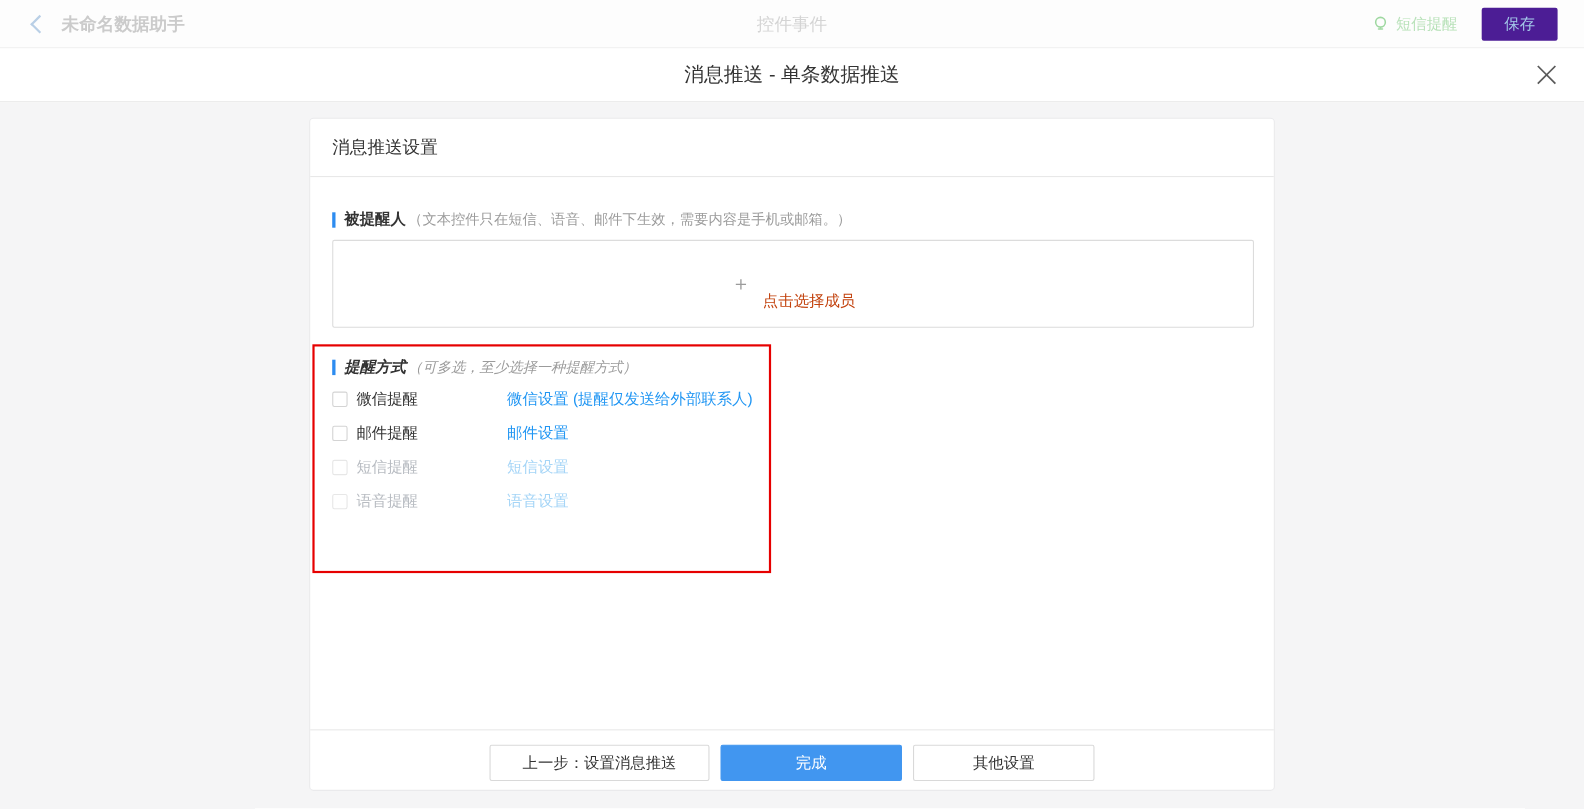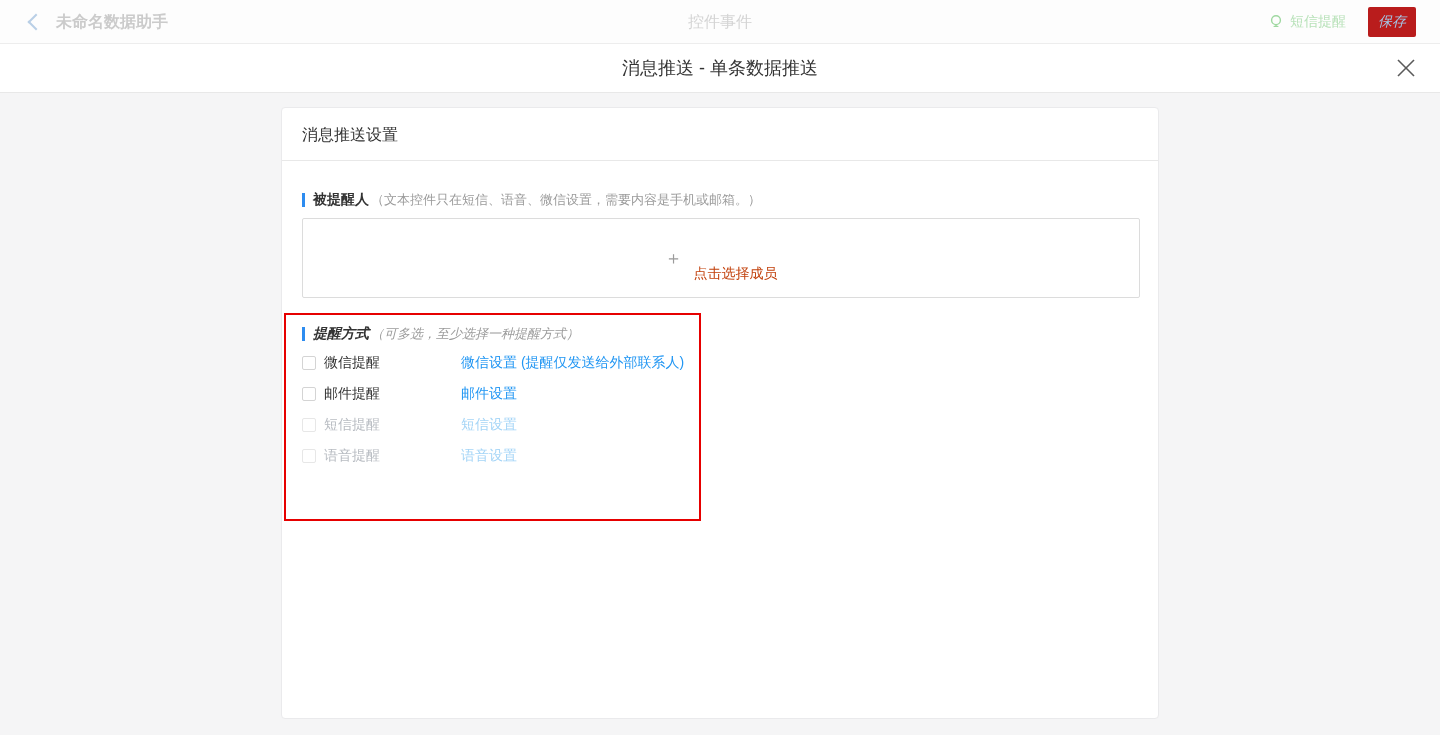--- a/index.html
+++ b/index.html
@@ -6,21 +6,21 @@
   html,body { width:1440px; height:735px; font-family:"Liberation Sans","DejaVu Sans",sans-serif; background:#fff; overflow:hidden; }
 
   
   .topbar { position:relative; height:44px; background:#fdfdfd; border-bottom:1px solid #ededed; }
   .topbar-left { position:absolute; left:24px; top:0; height:44px; display:flex; align-items:center; gap:14px; }
   .back-ico { width:12px; height:12px; border-left:2px solid #b9cfe6; border-bottom:2px solid #b9cfe6; transform:rotate(45deg); margin-left:6px; }
   .topbar-title { font-size:16px; color:#cbcbcb;font-weight:bold; }
   .topbar-center { position:absolute; left:0; right:0; top:0; height:44px; display:flex; align-items:center; justify-content:center; font-size:16px; color:#d4d4d4; pointer-events:none; }
   .topbar-right { position:absolute; right:24px; top:0; height:44px; display:flex; align-items:center; gap:22px; }
   .guide { display:flex; align-items:center; gap:6px; font-size:14px; color:#b9e2ba; cursor:pointer; }
-  .save-btn { width:48px; height:30px; background:#b91c1c; color:#a3c8e8; font-size:14px; border:none; border-radius:2px; cursor:pointer;font-style:italic; }
+  .save-btn { width:69px; height:30px; background:#4c1d95; color:#a3c8e8; font-size:14px; border:none; border-radius:2px; cursor:pointer; }
 
   
   .modal-header { position:relative; height:49px; background:#fff; border-bottom:1px solid #e8e8e8; display:flex; align-items:center; justify-content:center; }
   .modal-title { font-size:18px; color:#333; }
   .close-btn { position:absolute; right:22px; top:12px; width:24px; height:24px; cursor:pointer; }
   .close-btn svg { width:100%; height:100%; }
 
   
   .modal-body { position:relative; height:642px; background:#f5f5f6; }
   .card { position:absolute; left:281px; top:14px; width:878px; height:612px; background:#fff; border:1px solid #eaeaec; border-radius:4px; }
@@ -88,21 +88,21 @@
 </div>
 
 <div class="modal-body">
   <div class="card">
 
     <div class="card-header">消息推送设置</div>
 
     <div class="sec-label sec1">
       <span class="sec-bar"></span>
       <span class="sec-title">被提醒人</span>
-      <span class="sec-note">（文本控件只在短信、语音、微信设置，需要内容是手机或邮箱。）</span>
+      <span class="sec-note">（文本控件只在短信、语音、邮件下生效，需要内容是手机或邮箱。）</span>
     </div>
 
     <div class="member-box">
       <span class="plus">＋</span>
       <span class="hint">点击选择成员</span>
     </div>
 
     <div class="sec-label sec2">
       <span class="sec-bar"></span>
       <span class="sec-title">提醒方式</span>
@@ -127,15 +127,20 @@
       </div>
       <div class="method-row disabled">
         <span class="checkbox"></span>
         <span class="method-label">语音提醒</span>
         <a class="method-link">语音设置</a>
       </div>
     </div>
 
     <div class="red-highlight"></div>
 
+    <div class="card-footer">
+      <button class="btn btn-prev">上一步：设置消息推送</button>
+      <button class="btn btn-done">完成</button>
+      <button class="btn btn-other">其他设置</button>
+    </div>
 
   </div>
 </div>
 
 </body></html>

